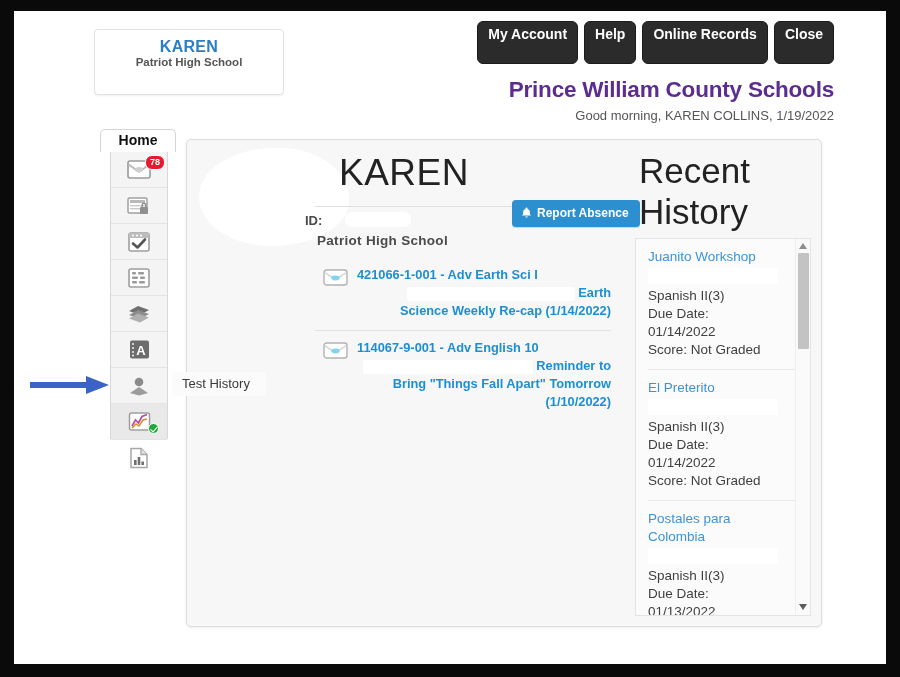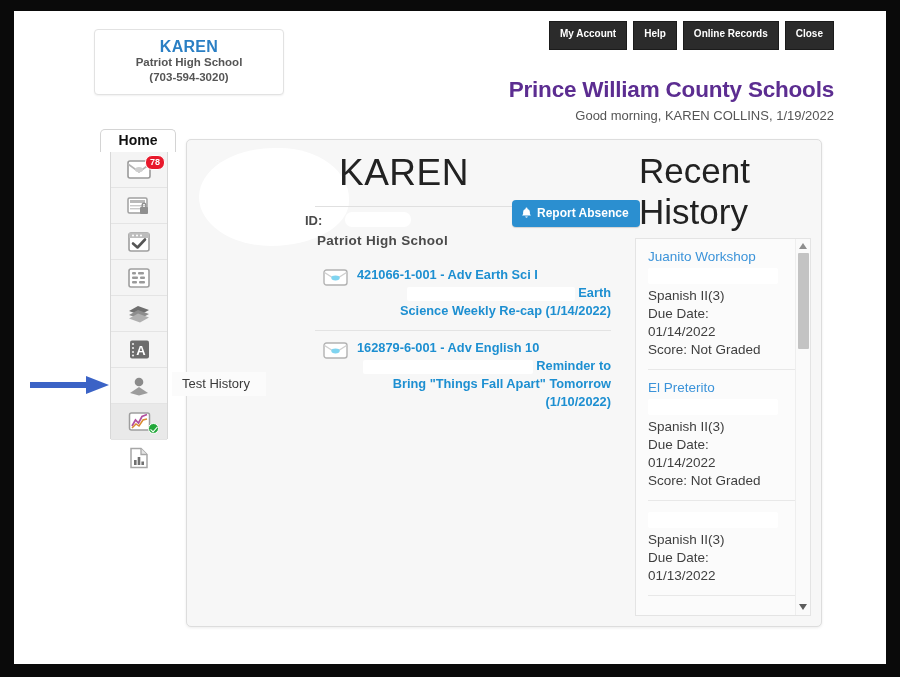--- a/index.html
+++ b/index.html
@@ -43,22 +43,22 @@
   }
   .school-card .sname {
     color: #2a7fc4; font-weight: bold; font-size: 16px;
     letter-spacing: .3px; line-height: 17px;
   }
   .school-card .sschool { color:#555; font-size: 11.5px; line-height:15px; font-weight:bold;}
   .school-card .sphone  { color:#555; font-size: 11.5px; line-height:15px; font-weight:bold;}
 
   .topbtns { position:absolute; right: 52px; top: 10px; display:flex; gap:6px; }
   .topbtn {
-    background: #2b2b2b; color:#fff; font-size: 10px; font-weight:bold;
-    padding: 5px 10px 8px; border-radius: 0; border: 1px solid #1b1b1b;
+    background: #2b2b2b; color:#fff; font-size: 14px; font-weight:bold;
+    padding: 5px 10px 22px; border-radius: 6px; border: 1px solid #1b1b1b;
     line-height: 14px; white-space: nowrap; cursor: pointer;
   }
 
   .district {
     position:absolute; right: 52px; top: 66px;
     color: #5c2d91; font-size: 22.5px; font-weight: bold;
     letter-spacing: -0.2px; white-space: nowrap; text-align: left;
   }
   .greeting {
     position:absolute; right: 52px; top: 97px;
@@ -213,21 +213,20 @@
   <div class="frame-top"></div>
   <div class="frame-bottom"></div>
   <div class="frame-left"></div>
   <div class="frame-right"></div>
 
   <div class="page">
 
     <div class="school-card">
       <div class="sname">KAREN</div>
       <div class="sschool">Patriot High School</div>
-      <div class="sphone">(703-594-3020)</div>
     </div>
 
     <div class="topbtns">
       <div class="topbtn">My Account</div>
       <div class="topbtn">Help</div>
       <div class="topbtn">Online Records</div>
       <div class="topbtn">Close</div>
     </div>
 
     <div class="district">Prince William County Schools</div>
@@ -392,21 +391,21 @@
         </div>
 
         <div class="notice">
           <span class="envelope">
             <svg width="25" height="17" viewBox="0 0 25 17">
               <rect x="1" y="1" width="23" height="15" rx="2.5" fill="#fff" stroke="#b3b3b3" stroke-width="1.4"></rect>
               <path d="M1.5 3.5 L12.5 10.5 L23.5 3.5" fill="none" stroke="#cfcfcf" stroke-width="1.4"></path>
               <ellipse cx="12.5" cy="9" rx="4.2" ry="2.4" fill="#7fd4f0"></ellipse>
             </svg>
           </span>
-          <a><span class="lead">162879-6-001 - Adv English 10</span><span class="redact-in" style="width:170px"></span> <span>Reminder to Bring "Things Fall Apart" Tomorrow (1/10/2022)</span></a>
+          <a><span class="lead">114067-9-001 - Adv English 10</span><span class="redact-in" style="width:170px"></span> <span>Reminder to Bring "Things Fall Apart" Tomorrow (1/10/2022)</span></a>
         </div>
 
       </div>
 
       <div class="rh-title">Recent History</div>
 
       <div class="rh-box">
         <div class="rh-items">
 
           <div class="rh-item">
@@ -421,20 +420,21 @@
           <div class="rh-item">
             <a class="t">El Preterito</a>
             <div class="redact"></div>
             <div class="m">Spanish II(3)</div>
             <div class="m">Due Date:</div>
             <div class="m">01/14/2022</div>
             <div class="m">Score: Not Graded</div>
           </div>
 
           <div class="rh-item">
+            <a class="t">Postales para Colombia</a>
             <div class="redact"></div>
             <div class="m">Spanish II(3)</div>
             <div class="m">Due Date:</div>
             <div class="m">01/13/2022</div>
           </div>
 
         </div>
 
         <div class="rh-scroll">
           <div class="rh-up"></div>

